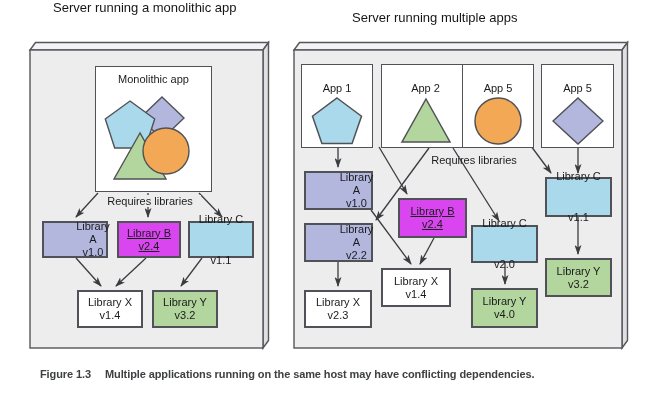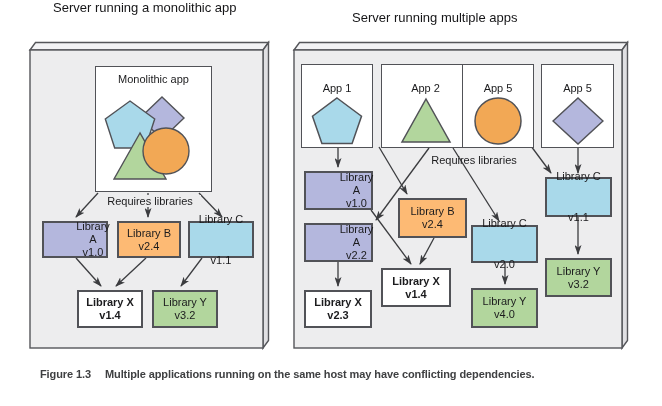--- a/index.html
+++ b/index.html
@@ -19,24 +19,24 @@
   }
   .appbox{
     position:absolute;z-index:3;box-sizing:border-box;
     display:flex;flex-direction:column;align-items:center;
     text-align:center;font-size:11px;color:#1b1b1d;
     border:1.5px solid #515257;background:#ffffff;
   }
   .appbox .applabel{margin-top:17px;}
   .appbox svg{margin-top:3px;}
   .lavender{background:#b4b7dd;padding-left:36px;}
-  .orange{background:#fdba74;}
+  .orange{background:#d946ef;text-decoration:underline;}
   .blue{background:#a9d9ea;gap:28px;}
   .green{background:#b2d69d;}
-  .white{background:#ffffff;font-weight:bold;}
+  .white{background:#ffffff;}
   .monolith{
     position:absolute;z-index:3;box-sizing:border-box;background:#ffffff;
     border:1.5px solid #515257;text-align:center;font-size:11px;
   }
   .monolith .mtitle{margin-top:6px;}
   .req-label{
     position:absolute;z-index:2;font-size:11px;color:#1b1b1d;text-align:center;white-space:nowrap;
   }
   .req-left{background:#ededee;padding:0 2px;}
   .caption{

